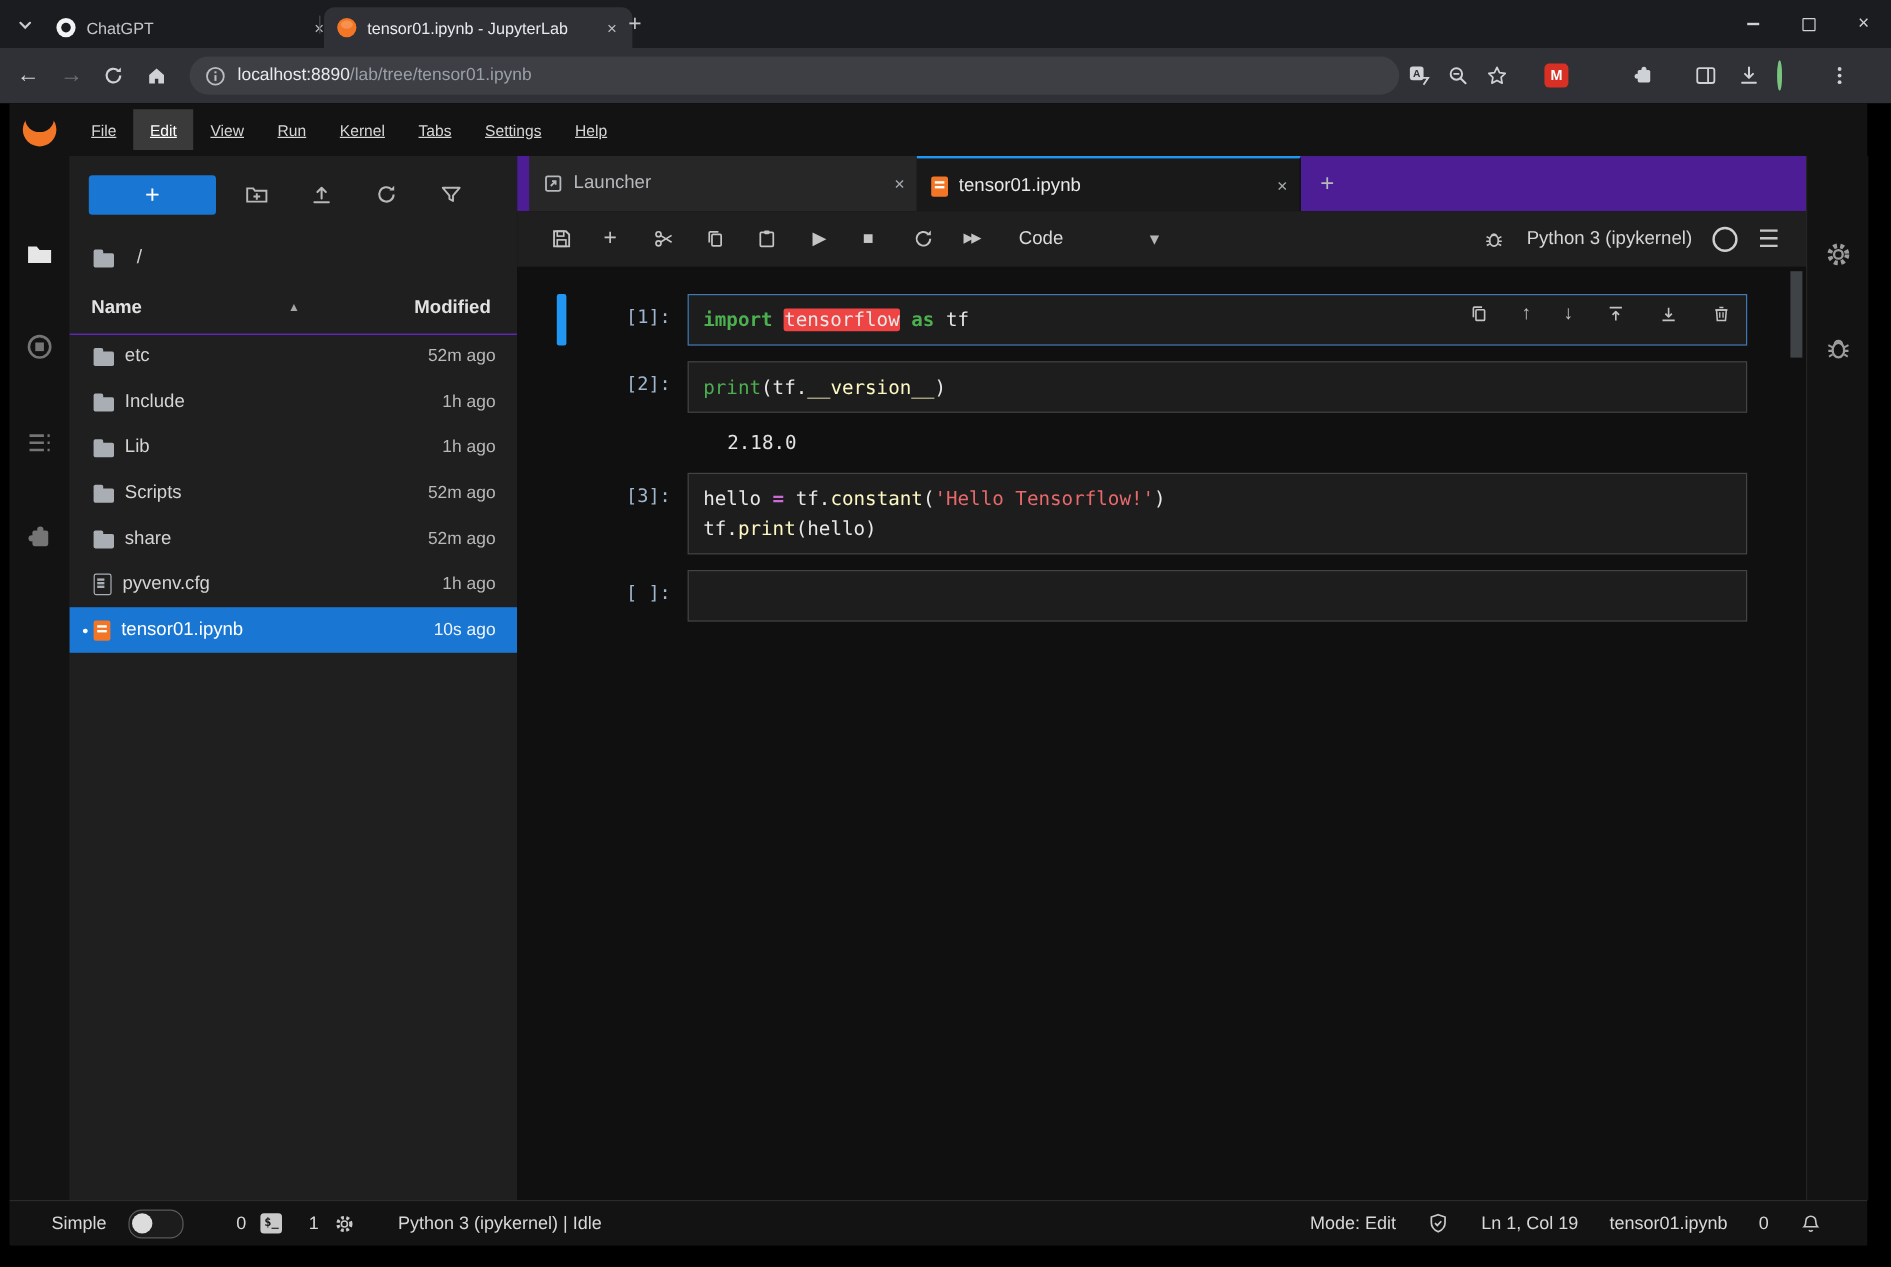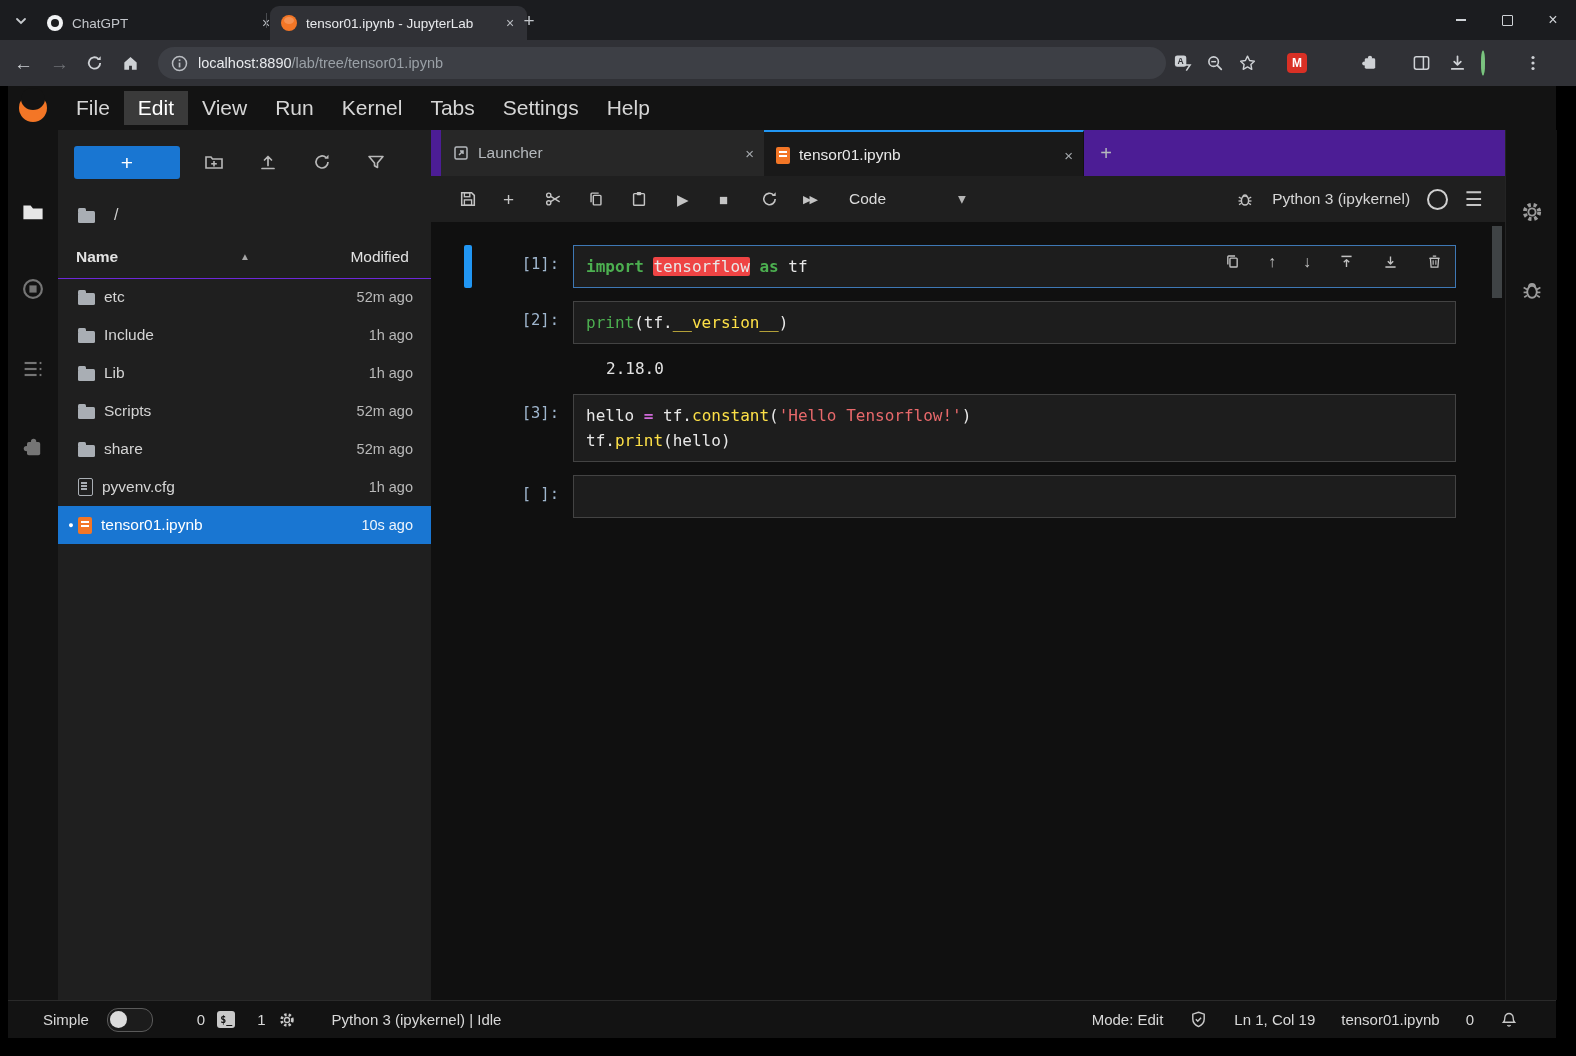--- a/index.html
+++ b/index.html
@@ -49,41 +49,41 @@
   .avatar{width:25px;height:25px;border-radius:50%;background:#4f9e57;border:2px solid #7bc380;}
 
   
   .jlab{position:absolute;left:8px;top:86px;width:1548px;height:951px;background:#101010;}
 
   .menubar{position:absolute;left:0;top:0;width:100%;height:44px;background:#131313;display:flex;align-items:center;}
   .jl-logo{position:relative;width:30px;height:30px;margin:0 8px 0 10px;flex:none;}
   .jl-logo::before{content:"";position:absolute;inset:1px;border-radius:50%;background:#f37626;}
   .jl-logo::after{content:"";position:absolute;left:3px;top:-5px;width:24px;height:22px;border-radius:50%;background:#131313;}
   .menu-items{display:flex;align-items:center;margin-left:6px;}
-  .menu-item{height:34px;display:flex;align-items:center;padding:0 14px;color:#d6d6d6;font-size:21px;}
+  .menu-item{height:34px;display:flex;align-items:center;padding:0 14px;color:#d6d6d6;font-size:13px;text-decoration:underline;}
   .menu-item.active{background:#3a3a3a;color:#ffffff;}
 
   .actbar-left{position:absolute;left:0;top:44px;width:50px;height:870px;background:#131313;border-right:1px solid #242424;}
   .act-ico{position:absolute;left:50%;transform:translateX(-50%);color:#757575;}
   .act-ico.current{color:#e6e6e6;}
   .actbar-right{position:absolute;left:1497px;top:44px;width:51px;height:870px;background:#131313;border-left:1px solid #242424;}
   .ract-ico{position:absolute;left:50%;transform:translateX(-50%);color:#9c9c9c;font-size:22px;line-height:1;}
 
   
   .filebrowser{position:absolute;left:50px;top:44px;width:373px;height:870px;background:#1f1f1f;border-right:1px solid #2e2e2e;}
   .fb-newbtn{position:absolute;left:16px;top:16px;width:106px;height:33px;background:#1976d2;border-radius:3px;
              color:#fff;font-size:21px;display:flex;align-items:center;justify-content:center;}
   .fb-ico{position:absolute;top:22px;color:#b8b8b8;}
   .fb-breadcrumb{position:absolute;left:0;top:70px;height:30px;display:flex;align-items:center;padding-left:20px;color:#cfcfcf;}
   .fb-slash{margin-left:10px;font-size:16px;}
   .fb-headers{position:absolute;left:0;top:108px;width:100%;height:40px;border-bottom:1px solid #6d28d9;
               color:#e2e2e2;font-size:15.5px;}
   .fbh-name{position:absolute;left:18px;top:10px;font-weight:600;}
   .fbh-caret{position:absolute;left:182px;top:13px;font-size:10px;color:#a6a6a6;}
-  .fbh-mod{position:absolute;right:22px;top:10px;font-weight:400;}
+  .fbh-mod{position:absolute;right:22px;top:10px;font-weight:700;}
   .file-list{position:absolute;left:0;top:148px;width:100%;}
   .file-row{height:38px;display:flex;align-items:center;padding:0 18px 0 6px;color:#d4d4d4;font-size:15.5px;}
   .file-row.selected{background:#1976d2;color:#ffffff;}
   .run-dot{width:14px;flex:none;font-size:9px;color:#ffffff;text-align:center;}
   .fi{flex:none;margin-right:9px;position:relative;}
   .fi-folder{width:17px;height:12px;background:#a9aeb4;border-radius:1.5px;margin-top:3px;}
   .fi-folder::before{content:"";position:absolute;left:0;top:-3px;width:8px;height:4px;background:#a9aeb4;border-radius:1.5px 1.5px 0 0;}
   .fi-file{width:13px;height:16px;border:1.6px solid #a9aeb4;border-radius:2px;background:transparent;}
   .fi-file::before{content:"";position:absolute;left:2px;top:3px;width:6px;height:1.6px;background:#a9aeb4;box-shadow:0 3px 0 #a9aeb4,0 6px 0 #a9aeb4;}
   .fi-notebook{width:14px;height:17px;background:#f37626;border-radius:2px;}
@@ -119,21 +119,21 @@
   .collapser{width:8px;flex:none;border-radius:2px;background:transparent;}
   .cell.selected .collapser{background:#2196f3;}
   .prompt{width:101px;flex:none;text-align:right;padding:10px 14px 0 0;box-sizing:border-box;
           font-family:"DejaVu Sans Mono","Liberation Mono",monospace;font-size:15.5px;color:#9fb6ce;}
   .editor{flex:1;background:#1d1d1d;border:1px solid #434343;padding:8px 12px;min-height:25px;
           font-family:"DejaVu Sans Mono","Liberation Mono",monospace;font-size:16px;line-height:25px;color:#e8e8e8;}
   .cell.selected .editor{border-color:#3e78b5;background:#1d1d1d;}
   .code-line{white-space:pre;height:25px;}
   .tk-kw{color:#4caf50;font-weight:600;}
   .tk-bi{color:#4caf50;}
-  .tk-prop{color:#fde047;}
+  .tk-prop{color:#fef9c3;}
   .tk-op{color:#cf69d8;font-weight:600;}
   .tk-str{color:#e8696b;}
   .tk-plain{color:#e8e8e8;}
   .sel{background:#ef4444;border-radius:2px;}
   .cell-output{margin:6px 0 13px 142px;font-family:"DejaVu Sans Mono","Liberation Mono",monospace;
                font-size:16px;color:#e2e2e2;line-height:24px;}
   .cell-toolbar{position:absolute;top:31px;right:62px;display:flex;gap:27px;align-items:center;z-index:5;}
   .ctb{color:#c2c2c2;font-size:16px;line-height:1;}
   .nb-scrollbar{position:absolute;right:3px;top:4px;width:10px;height:770px;}
   .nb-thumb{position:absolute;left:0;top:0;width:10px;height:72px;background:#3f4345;}

